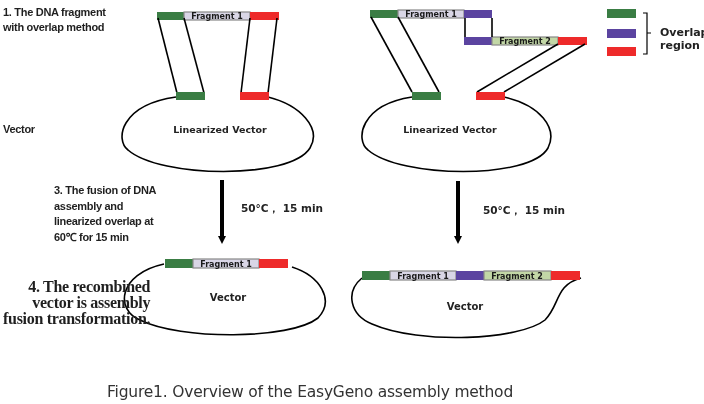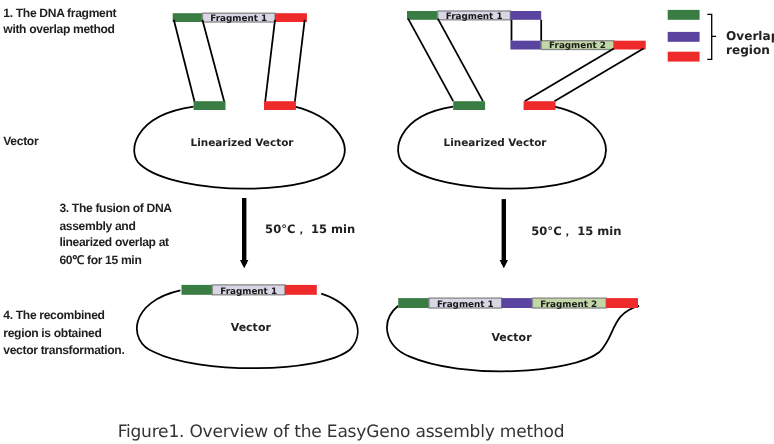--- a/index.html
+++ b/index.html
@@ -100,24 +100,24 @@
   </div>
   <div class="step" style="left:3px;top:122px;">
     <div>Vector</div>
   </div>
   <div class="step" style="left:13px;top:183px;line-height:15.5px;margin-left:41px;">
     <div>3. The fusion of DNA</div>
     <div>assembly and</div>
     <div>linearized overlap at</div>
     <div>60℃ for 15 min</div>
   </div>
-  <div class="step" style="left:3px;top:279px;line-height:16px;font-family:Liberation Sans, sans-serif;font-size:11px;">
+  <div class="step" style="left:3px;top:279px;line-height:16px;font-family:Liberation Serif, serif;font-size:16px;text-align:right;">
     <div>4. The recombined</div>
-    <div>region is obtained</div>
-    <div>vector transformation.</div>
+    <div>vector is assembly</div>
+    <div>fusion transformation.</div>
   </div>
 
   <div class="legend">
     <div>Overlap</div>
     <div>region</div>
   </div>
 
   <div class="caption">Figure1. Overview of the EasyGeno assembly method</div>
 </div>
 

